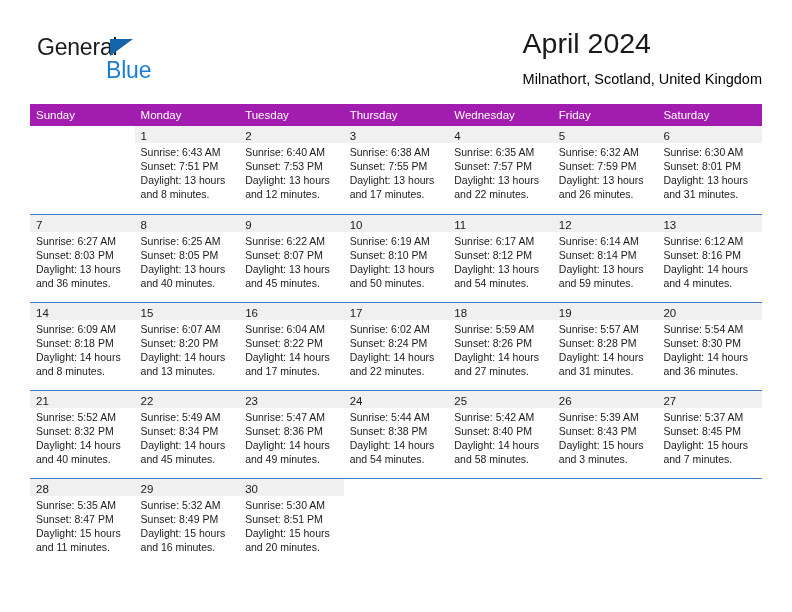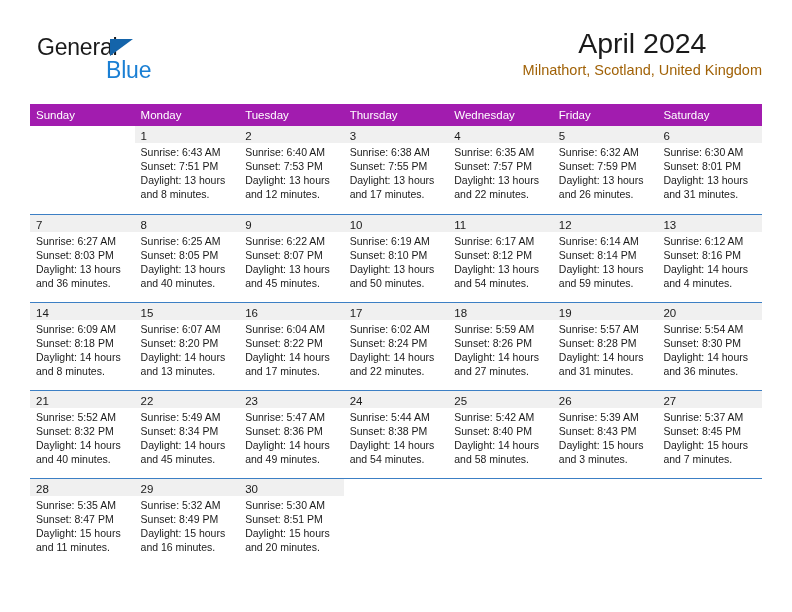--- a/index.html
+++ b/index.html
@@ -60,32 +60,33 @@
     top: 23px;
     font-size: 23px;
     letter-spacing: -0.2px;
     color: #1a7fd4;
     font-family: "Liberation Sans", sans-serif;
   }
   .title-block {
     position: absolute;
     right: 0;
     top: 0;
-    text-align: center;
+    text-align: left;
   }
   .title-month {
     font-size: 28.5px;
     color: #1a1a1a;
     line-height: 34px;
     white-space: nowrap;
   }
   .title-location {
     font-size: 14.5px;
-    color: #a16207;
+    color: #000000;
     line-height: 20px;
+    margin-top: 9px;
     white-space: nowrap;
   }
 
   
   .calendar {
     position: absolute;
     left: 30px;
     top: 104px;
     width: 732px;
   }

